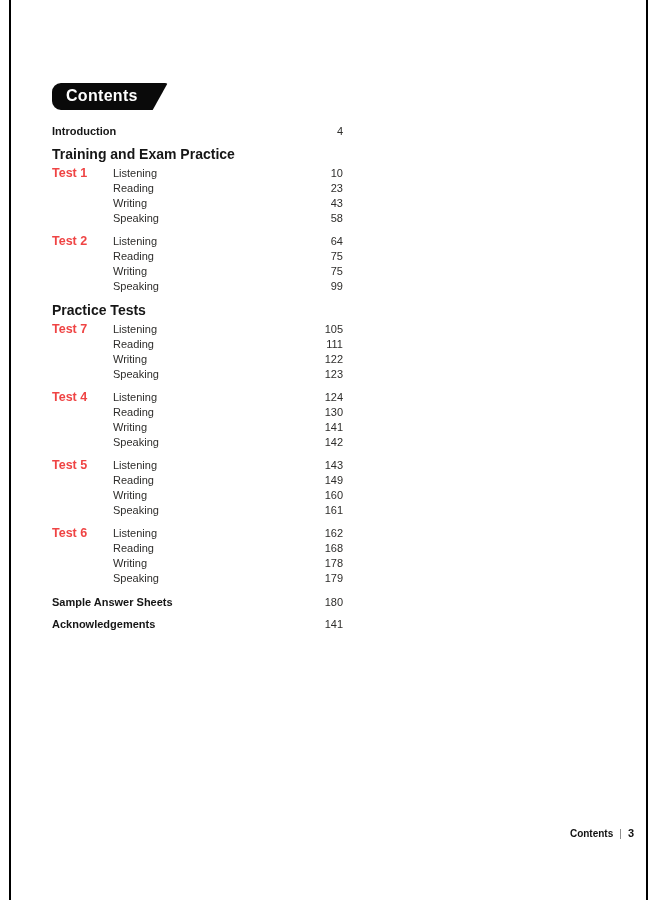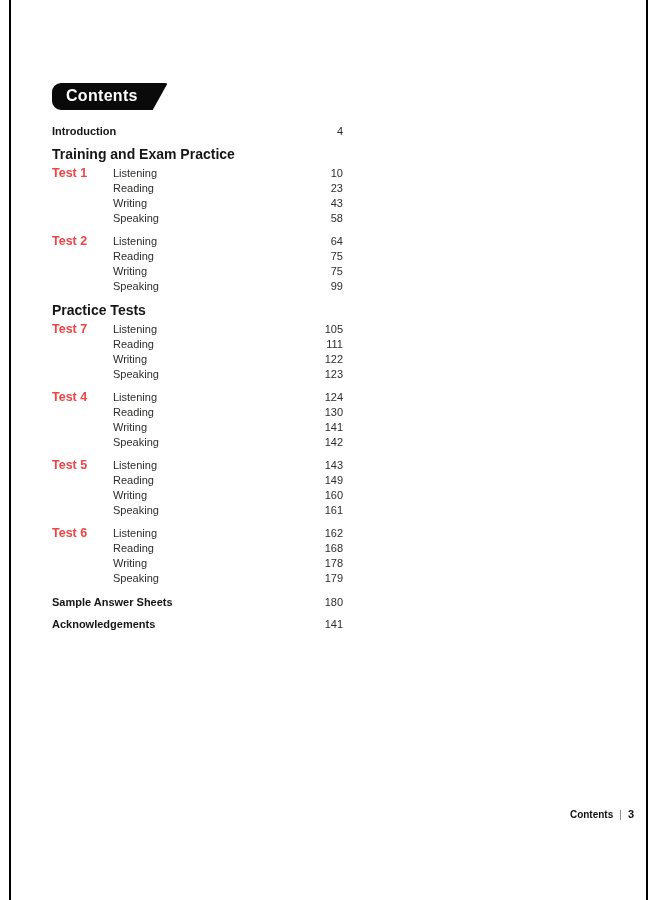--- a/index.html
+++ b/index.html
@@ -43,21 +43,21 @@
   }
   .section-heading.second { margin-top: 3px; }
 
   .test-block { display: flex; margin-bottom: 8px; }
   .test-name { width: 61px; font-weight: bold; font-size: 12.5px; color: #ef4444; line-height: 15px; }
   .items-col { width: 230px; }
   .item-row { display: grid; grid-template-columns: 180px 50px; align-items: baseline; }
   .item-label { font-size: 11px; color: #2e2d2b; line-height: 15px; }
 
   .footer {
-    position: absolute; top: 804px; right: 26px;
+    position: absolute; top: 823px; right: 26px;
     white-space: nowrap;
   }
   .footer .f-label { font-weight: bold; font-size: 10px; color: #111; }
   .footer .f-sep   { font-size: 10px; color: #777; margin: 0 6px; }
   .footer .f-page  { font-weight: bold; font-size: 11px; color: #111; }
 </style>
 </head>
 <body>
 
 <div class="page-border left"></div>

